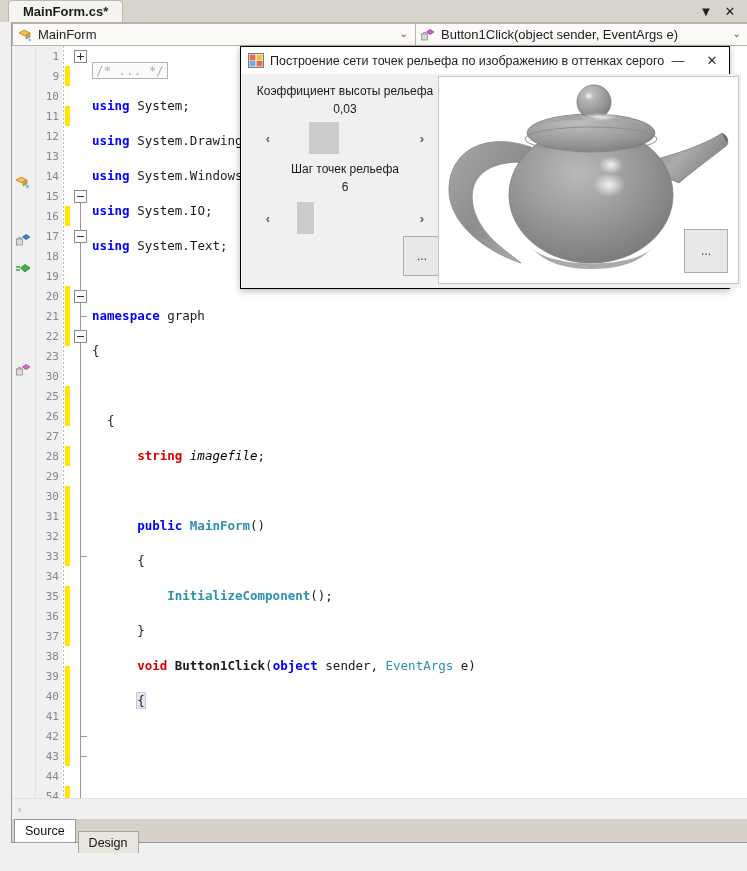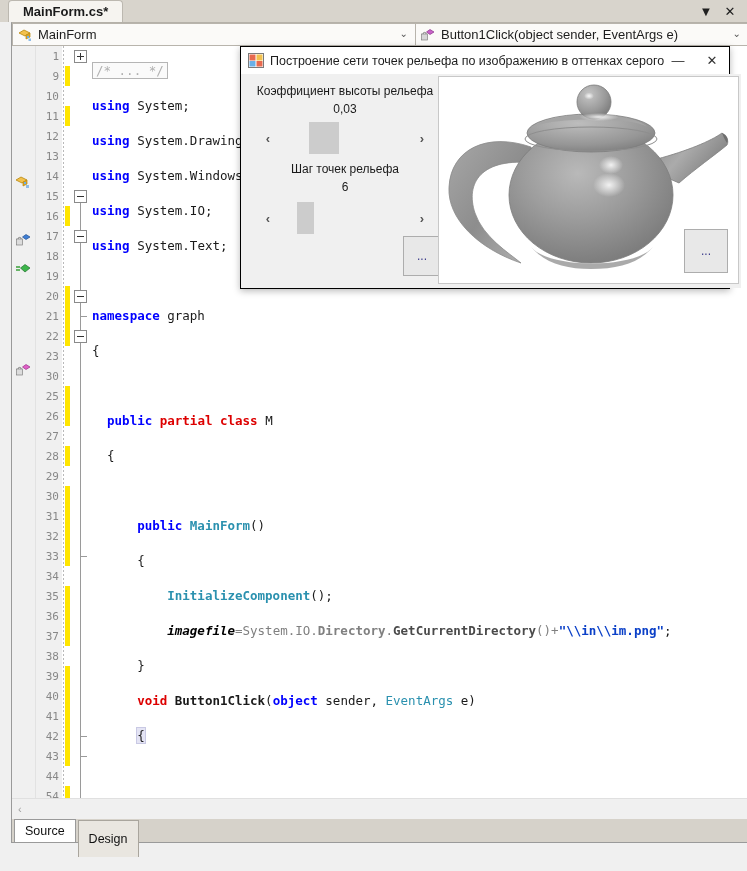--- a/index.html
+++ b/index.html
@@ -167,26 +167,26 @@
 
   
   .bottom-tabs {
     position: absolute; left: 0; bottom: 0;
     width: 737px; height: 23px;
     background: #d6d2ca;
     display: flex; align-items: flex-start;
     padding-left: 2px;
   }
   .btab {
-    height: 37px; padding: 0 10px;
+    height: 22px; padding: 0 10px;
     display: flex; align-items: center;
     font-size: 12.5px; color: #111;
     border: 1px solid #a9a59d;
     border-bottom: none;
-    margin-top: 1px;
+    margin-top: 12px;
   }
   .btab.active {
     background: #ffffff; border-color: #9a9a9a;
     height: 23px; margin-top: 0;
   }
   .btab.inactive { background: #e9e6e0; margin-left: 2px; }
 
   
   .dialog {
     position: absolute; left: 240px; top: 46px;
@@ -422,27 +422,26 @@
 <div class="ln"><span class="collapsed-box">/* ... */</span></div>
 <div class="ln"><span class="kw">using</span> <span class="plain">System;</span></div>
 <div class="ln"><span class="kw">using</span> <span class="plain">System.Drawing;</span></div>
 <div class="ln"><span class="kw">using</span> <span class="plain">System.Windows.For</span></div>
 <div class="ln"><span class="kw">using</span> <span class="plain">System.IO;</span></div>
 <div class="ln"><span class="kw">using</span> <span class="plain">System.Text;</span></div>
 <div class="ln"> </div>
 <div class="ln"><span class="kw">namespace</span> <span class="plain">graph</span></div>
 <div class="ln"><span class="plain">{</span></div>
 <div class="ln"> </div>
-<div class="ln">  <span class="kw">public</span> <span class="kwr">partial</span> <span class="kwr">class</span> <span class="plain">M</span></div>
 <div class="ln">  <span class="plain">{</span></div>
+<div class="ln">      <span class="kwr">string</span> <span class="ital">imagefile</span><span class="plain">;</span></div>
 <div class="ln"> </div>
 <div class="ln">      <span class="kw">public</span> <span class="typ bold">MainForm</span><span class="plain">()</span></div>
 <div class="ln">      <span class="plain">{</span></div>
 <div class="ln">          <span class="typ bold">InitializeComponent</span><span class="plain">();</span></div>
-<div class="ln">          <span class="ital bold">imagefile</span><span class="grey">=System.IO.</span><span class="grey bold">Directory</span><span class="grey">.</span><span class="bold" style="color:#4a4a4a">GetCurrentDirectory</span><span class="grey">()+</span><span class="str bold">"\\in\\im.png"</span><span class="plain">;</span></div>
 <div class="ln">      <span class="plain">}</span></div>
 <div class="ln">      <span class="kwr bold">void</span> <span class="plain bold">Button1Click</span><span class="plain">(</span><span class="kw">object</span> <span class="plain">sender, </span><span class="typ">EventArgs</span> <span class="plain">e)</span></div>
 <div class="ln">      <span class="plain caret-brace">{</span></div>
 <div class="ln"> </div>
 
 
 
 
 
 

